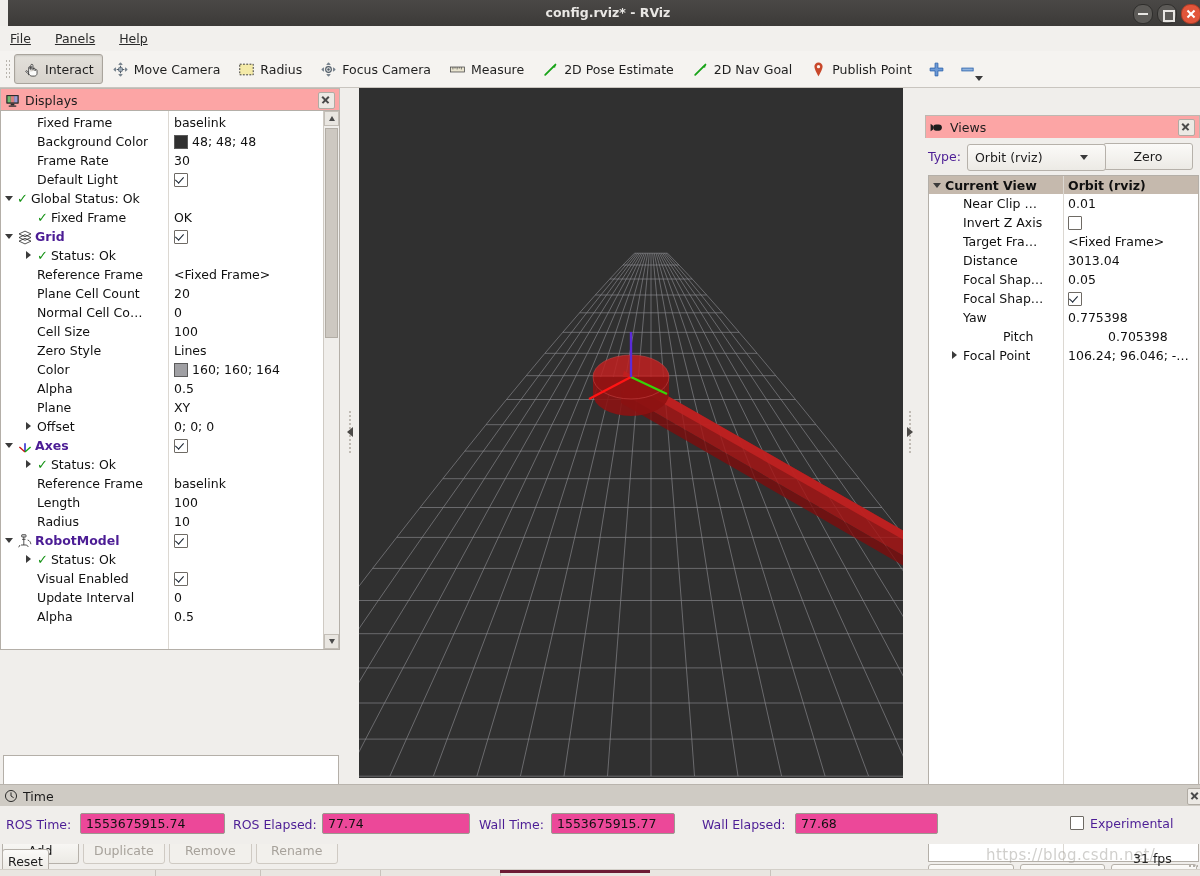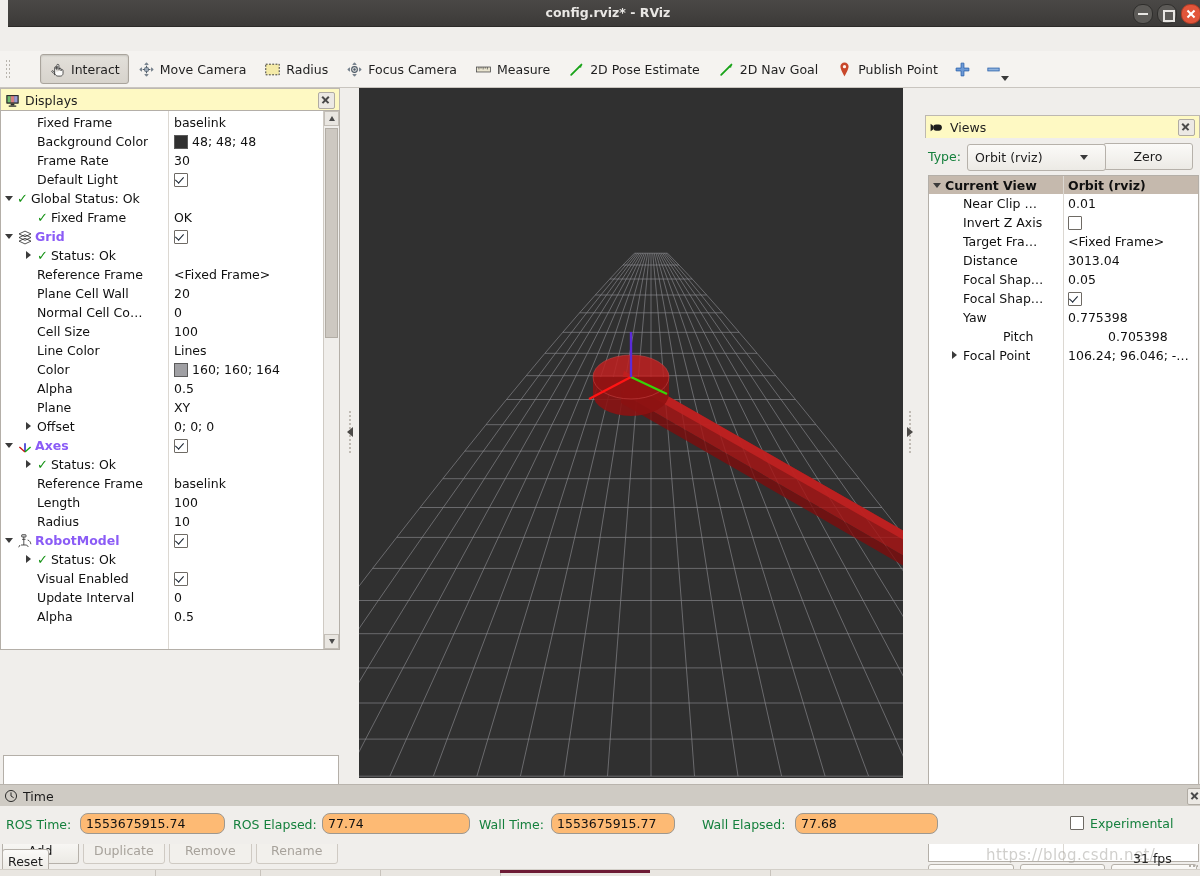--- a/index.html
+++ b/index.html
@@ -55,29 +55,29 @@
   .grip{width:7px;height:22px;margin-right:3px;
     background-image:radial-gradient(#b9b5ae 1px, transparent 1px);
     background-size:3px 4px;background-position:1px 1px;}
   .tbtn{
     display:flex;align-items:center;gap:5px;height:28px;padding:0 8px;
     border:1px solid transparent;border-radius:3px;cursor:default;
     font-size:12.5px;color:#1f1f1f;white-space:nowrap;
   }
   .tbtn.active{
     background:linear-gradient(180deg,#e3e0da,#d7d3cc);
-    border:1px solid #a9a49c;box-shadow:inset 0 1px 2px rgba(0,0,0,.13);margin-left:26px;
+    border:1px solid #a9a49c;box-shadow:inset 0 1px 2px rgba(0,0,0,.13);
   }
   .ticon{width:17px;height:17px;display:block;flex:none;}
   .tbtn.iconly{padding:0 6px;}
 
   
   .panel{position:absolute;background:#f0eeeb;}
   .panelhdr{
-    height:22px;background:#fef9c3;border:1px solid #bdb8b1;border-bottom:none;
+    height:22px;background:#fca5a5;border:1px solid #bdb8b1;border-bottom:none;
     display:flex;align-items:center;padding:0 4px;gap:5px;
   }
   .panelhdr .ttl{font-size:12.5px;color:#1d1d1d;flex:1;}
   .xbtn{
     width:15px;height:15px;border:1px solid #b0aba3;background:#ece9e4;
     border-radius:2px;position:relative;flex:none;cursor:default;
   }
   .xbtn::before,.xbtn::after{
     content:"";position:absolute;left:2px;top:6px;width:9px;height:1.6px;background:#4a4a4a;
   }
@@ -101,21 +101,21 @@
     border-left:4.5px solid transparent;border-right:4.5px solid transparent;
     border-top:5px solid #3b3b3b;
   }
   .twist.right::after{
     content:"";position:absolute;left:5px;top:5px;
     border-top:4.5px solid transparent;border-bottom:4.5px solid transparent;
     border-left:5px solid #3b3b3b;
   }
   .ico{width:16px;height:16px;flex:none;margin-right:2px;}
   .lbl{overflow:hidden;text-overflow:clip;}
-  .lbl.cat{color:#8b5cf6;font-weight:bold;}
+  .lbl.cat{color:#4c1d95;font-weight:bold;}
   .lbl.bold{font-weight:bold;}
   .chk{
     width:12px;height:12px;border:1px solid #6e6a64;background:#fff;
     position:relative;flex:none;border-radius:1px;
   }
   .chk.on::after{
     content:"";position:absolute;left:2px;top:1px;width:4px;height:7px;
     border:solid #15202e;border-width:0 1.8px 1.8px 0;transform:rotate(42deg);
   }
   .swatch{width:12px;height:12px;border:1px solid #5b5b5b;flex:none;}
@@ -150,23 +150,23 @@
   }
   .splitarrow .tri{position:absolute;left:2px;}
   .tri.left{border-top:5px solid transparent;border-bottom:5px solid transparent;border-right:6px solid #4c4a47;}
   .tri.right{border-top:5px solid transparent;border-bottom:5px solid transparent;border-left:6px solid #4c4a47;}
 
   
   .timehdr{
     position:absolute;left:0;width:1200px;height:22px;background:#cfcbc4;
     border-top:1px solid #b9b4ad;display:flex;align-items:center;padding:0 4px;gap:5px;
   }
-  .fieldlbl{font-size:12.5px;color:#15803d;}
+  .fieldlbl{font-size:12.5px;color:#4c1d95;}
   .tinput{
-    height:21px;border:1px solid #9d9890;background:#fdba74;border-radius:8px;
+    height:21px;border:1px solid #9d9890;background:#ec4899;border-radius:2px;
     font-size:12.5px;color:#111;padding:0 5px;font-family:inherit;
     display:flex;align-items:center;box-sizing:border-box;
   }
   .expchk{display:flex;align-items:flex-start;gap:6px;}
 
   .watermark{
     position:absolute;font-size:15px;color:rgba(150,148,143,.45);
     letter-spacing:.4px;pointer-events:none;white-space:nowrap;
     font-family:"DejaVu Sans","Liberation Sans",sans-serif;
   }
@@ -194,20 +194,25 @@
       <div class="winbtn max">
           <i></i>
         </div>
       <div class="winbtn close">
           <i class="a"></i>
           <i class="b"></i>
         </div>
     </div>
   </div>
 
+  <div class="menubar">
+    <span class="menuitem"><span class="u">File</span></span>
+    <span class="menuitem"><span class="u">Panels</span></span>
+    <span class="menuitem"><span class="u">Help</span></span>
+  </div>
 
   <div class="toolbar">
     <div class="grip"></div>
 
     <div class="tbtn active">
       <svg class="ticon" viewBox="0 0 24 24">
         <path d="M8 20V9.5a1.5 1.5 0 0 1 3 0V13m0-2V6.2a1.5 1.5 0 0 1 3 0V13m0-1.5a1.5 1.5 0 0 1 3 0V14m0-.5a1.4 1.4 0 0 1 2.8 0v4c0 2.2-1.6 3.8-3.8 3.8h-3.2c-2 0-3-1-3.8-2.2L4 15.2c-.5-.8.5-2 1.5-1.3L8 16" fill="#fbfbfa" stroke="#2c2c2c" stroke-width="1.1" stroke-linejoin="round"></path>
         <path d="M9.5 11.5v-3M12.3 11v-4M15.2 12v-2" stroke="#2c2c2c" stroke-width="0.9"></path>
       </svg>
       <span>Interact</span>
@@ -397,21 +402,21 @@
               <span class="lbl">Reference Frame</span>
             </div>
             <div class="vcell">
               <span class="lbl">&lt;Fixed Frame&gt;</span>
             </div>
           </div>
           <div class="trow">
             <div class="lcell">
               <span style="width: 20px; flex: 0 0 auto;"></span>
               <span class="twist"></span>
-              <span class="lbl">Plane Cell Wall</span>
+              <span class="lbl">Plane Cell Count</span>
             </div>
             <div class="vcell">
               <span class="lbl">20</span>
             </div>
           </div>
           <div class="trow">
             <div class="lcell">
               <span style="width: 20px; flex: 0 0 auto;"></span>
               <span class="twist"></span>
               <span class="lbl">Normal Cell Co…</span>
@@ -427,21 +432,21 @@
               <span class="lbl">Cell Size</span>
             </div>
             <div class="vcell">
               <span class="lbl">100</span>
             </div>
           </div>
           <div class="trow">
             <div class="lcell">
               <span style="width: 20px; flex: 0 0 auto;"></span>
               <span class="twist"></span>
-              <span class="lbl">Line Color</span>
+              <span class="lbl">Zero Style</span>
             </div>
             <div class="vcell">
               <span class="lbl">Lines</span>
             </div>
           </div>
           <div class="trow">
             <div class="lcell">
               <span style="width: 20px; flex: 0 0 auto;"></span>
               <span class="twist"></span>
               <span class="lbl">Color</span>

